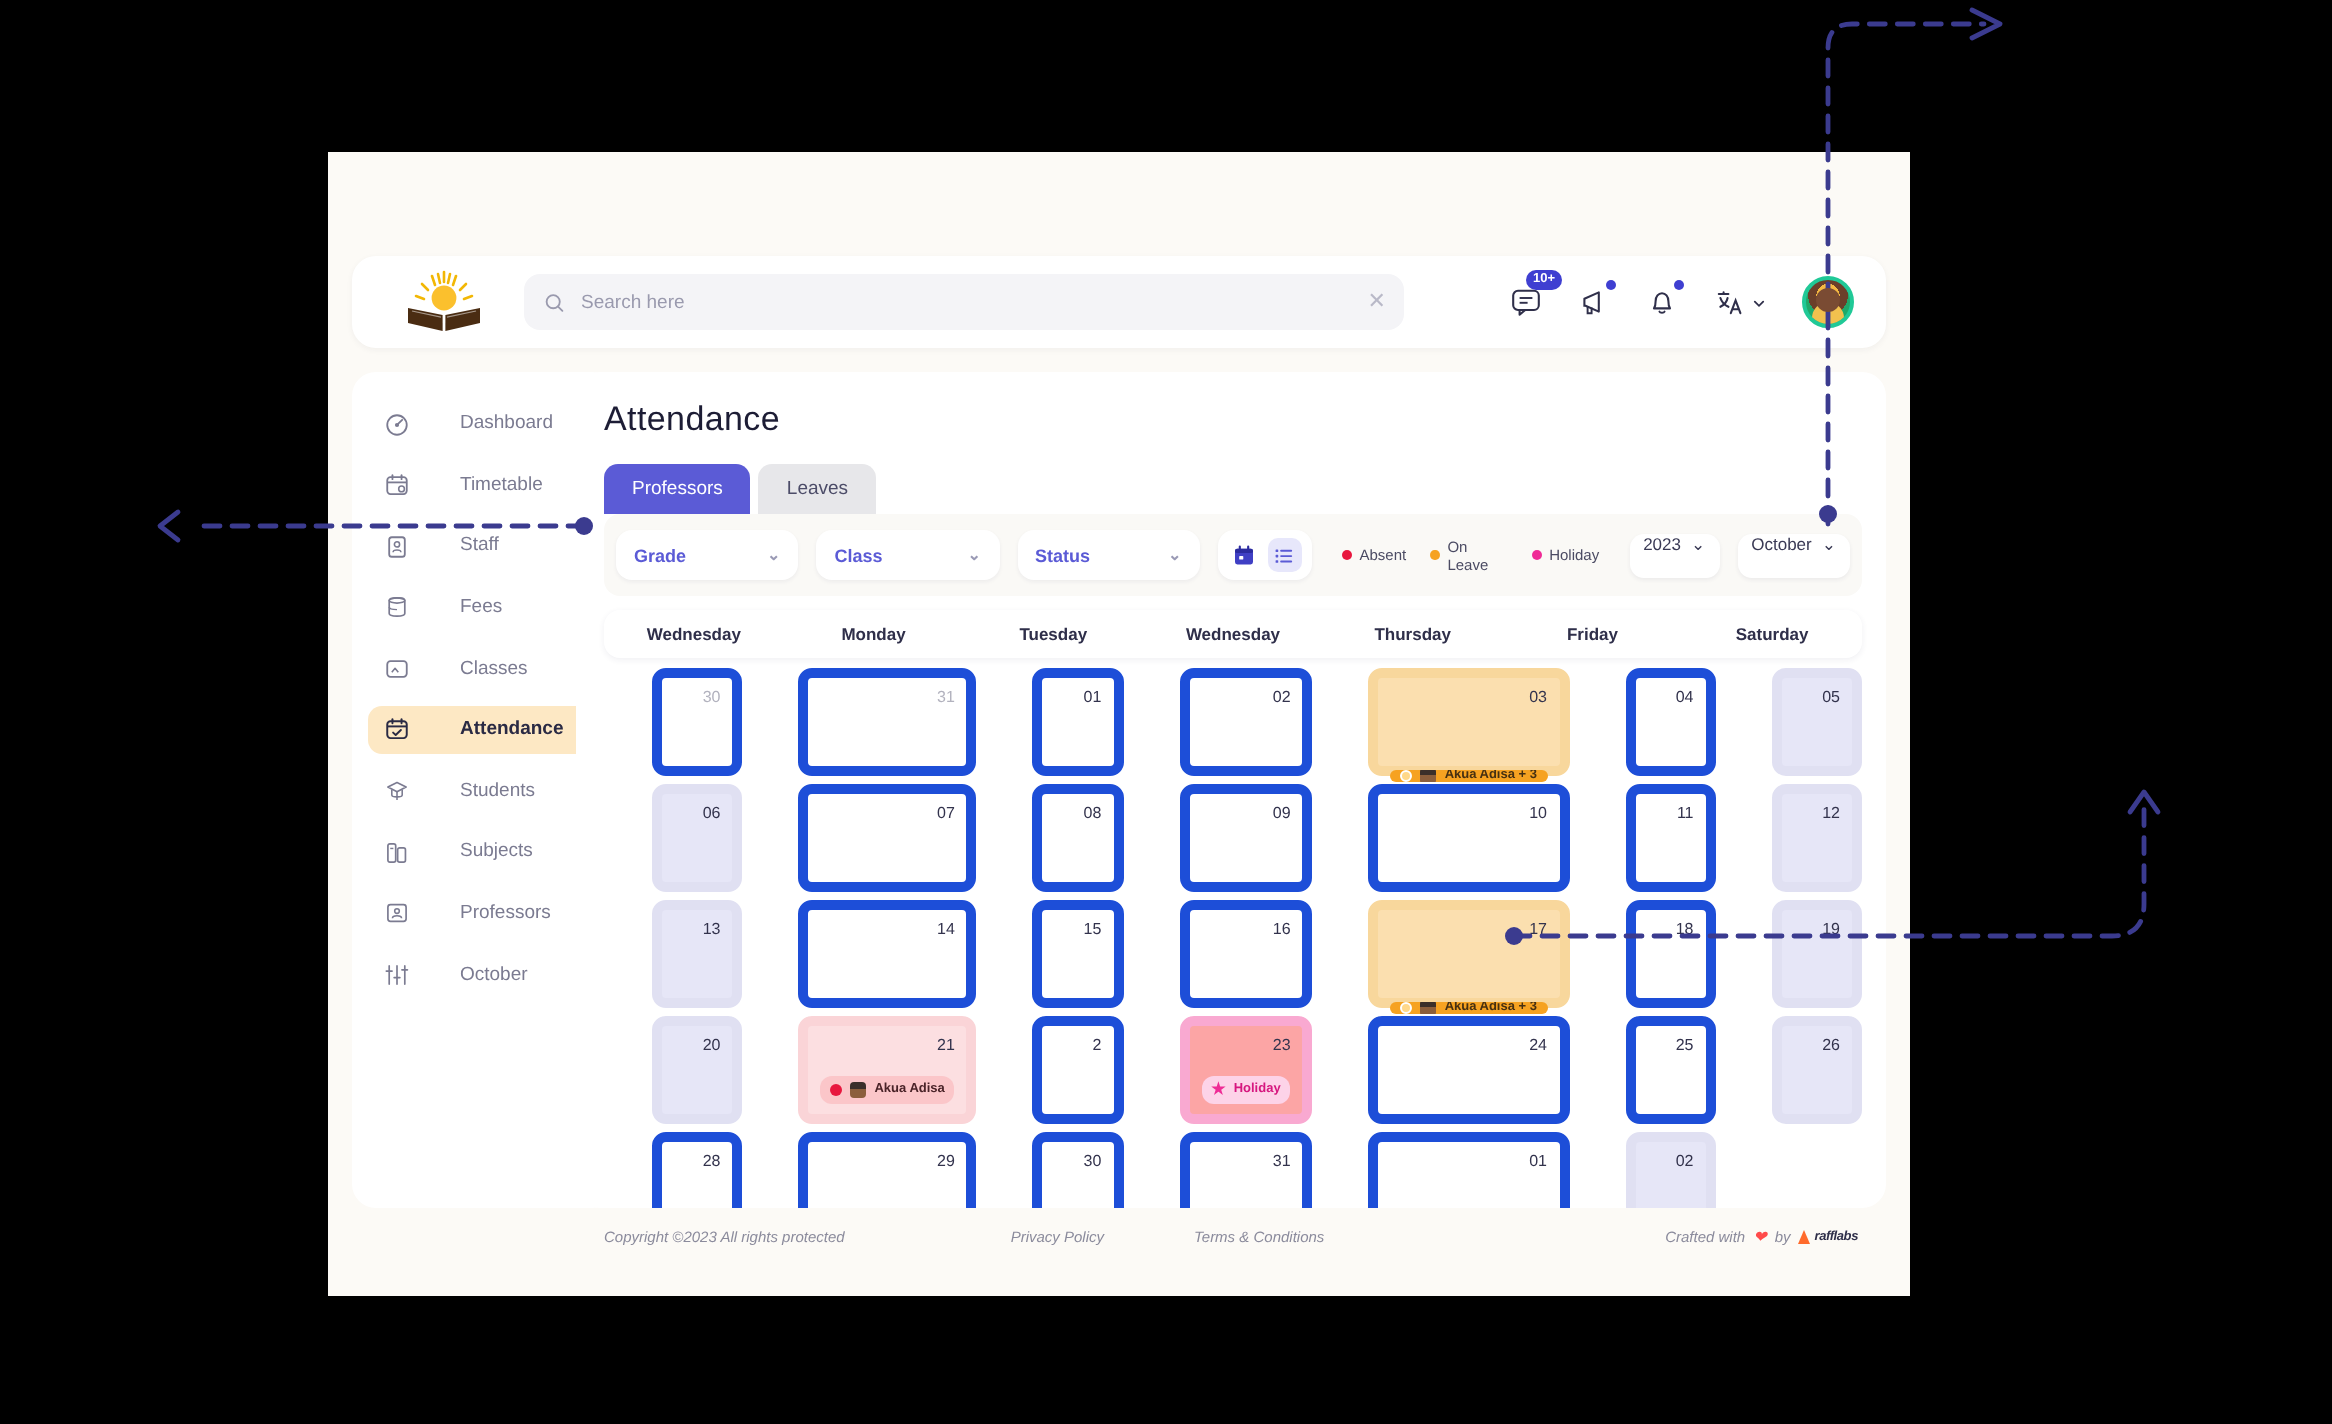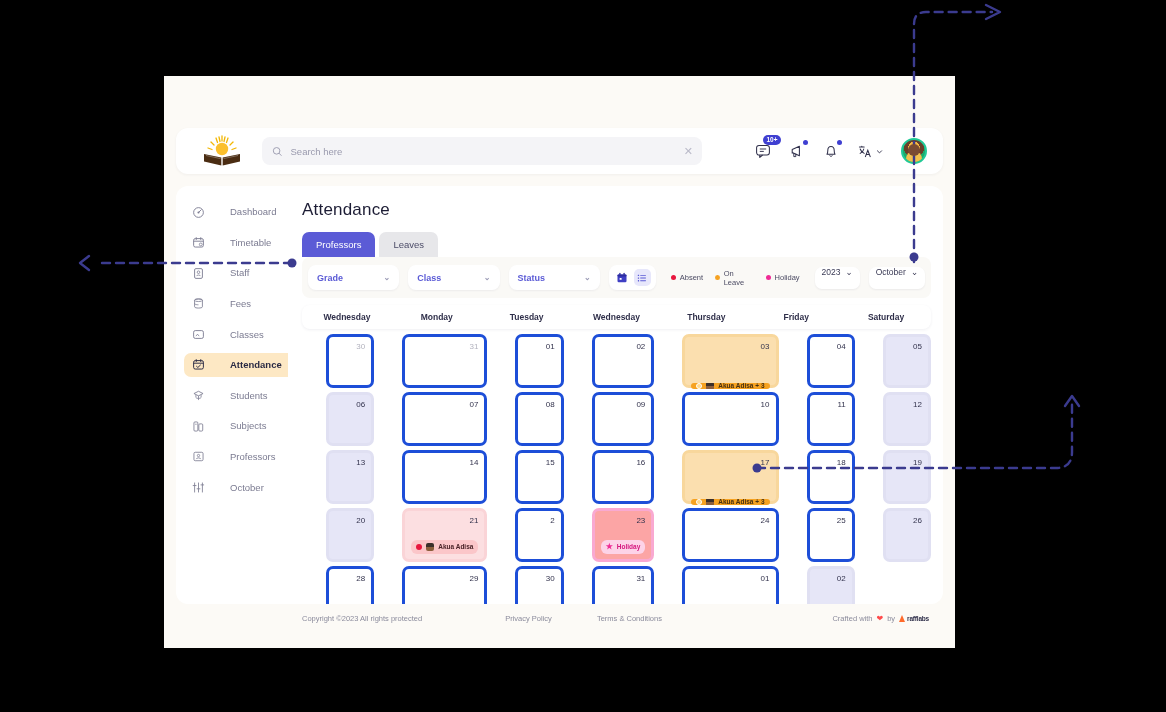--- a/index.html
+++ b/index.html
@@ -140,21 +140,21 @@
   .cal-head {
     display: grid; grid-template-columns: repeat(7, 1fr);
     background: #fff; border-radius: 8px;
     margin-top: 7px; height: 24px; align-items: center;
     box-shadow: 0 1px 3px rgba(40,40,80,.07);
   }
   .cal-head div { text-align: center; font-size: 8.5px; color: #2f2f4a; font-weight: 700; }
   .cal-grid { display: grid; grid-template-columns: repeat(7, 1fr); gap: 4px; margin-top: 5px; }
   .cell {
     height: 54px; border-radius: 7px; background: #ffffff;
-    border: 3px solid #1d4ed8; padding: 5px 6px;
+    border: 5px solid #1d4ed8; padding: 5px 6px;
     position: relative; cursor: pointer;
     display: flex; flex-direction: column; margin-left: 24px;
   }
   .cell.weekend { background: #e6e6f7; border-color: #e0e0f2; }
   .cell.absent  { background: #fcdfe1; border-color: #fad4d7; }
   .cell.leave   { background: #fbdfaf; border-color: #f8d79c; gap: 32px; }
   .cell.holiday { background: #fca5a5; border-color: #f9a9d1; }
   .daynum { font-size: 8px; color: #33334d; text-align: right; font-weight: 400; }
   .daynum.muted { color: #b2b2be; }
   .chip {
@@ -172,20 +172,21 @@
     width: 8px; height: 8px; border-radius: 2px; flex: none;
     background: linear-gradient(#3b2f2a 0 45%, #8b5e3c 45% 100%);
   }
   .chip .star { color: #ef2b96; font-size: 8px; line-height: 1; }
 
   
   .footer {
     position: absolute; left: 124px; top: 538px; width: 655px;
     display: flex; align-items: center; font-size: 7.5px; color: #8b8b9c;
     padding: 0 14px;
+    font-style: italic;
   }
   .footer .mid { display: flex; gap: 18px; margin-left: 56px; }
   .footer .mid span { cursor: pointer; padding-left: 27px; }
   .footer .right { margin-left: auto; display: flex; align-items: center; gap: 4px; }
   .rl-logo { display: flex; align-items: center; gap: 2px; }
   .rl-tri { width:0;height:0;border-left:3.5px solid transparent;border-right:3.5px solid transparent;border-bottom:7px solid #ff6a2b;}
   .rl-name { font-weight: 700; color: #2f2f4a; font-size: 6.5px; letter-spacing: -.2px;}
 
   
   .anno { position: absolute; left: 0; top: 0; width: 1166px; height: 712px; pointer-events: none; }

